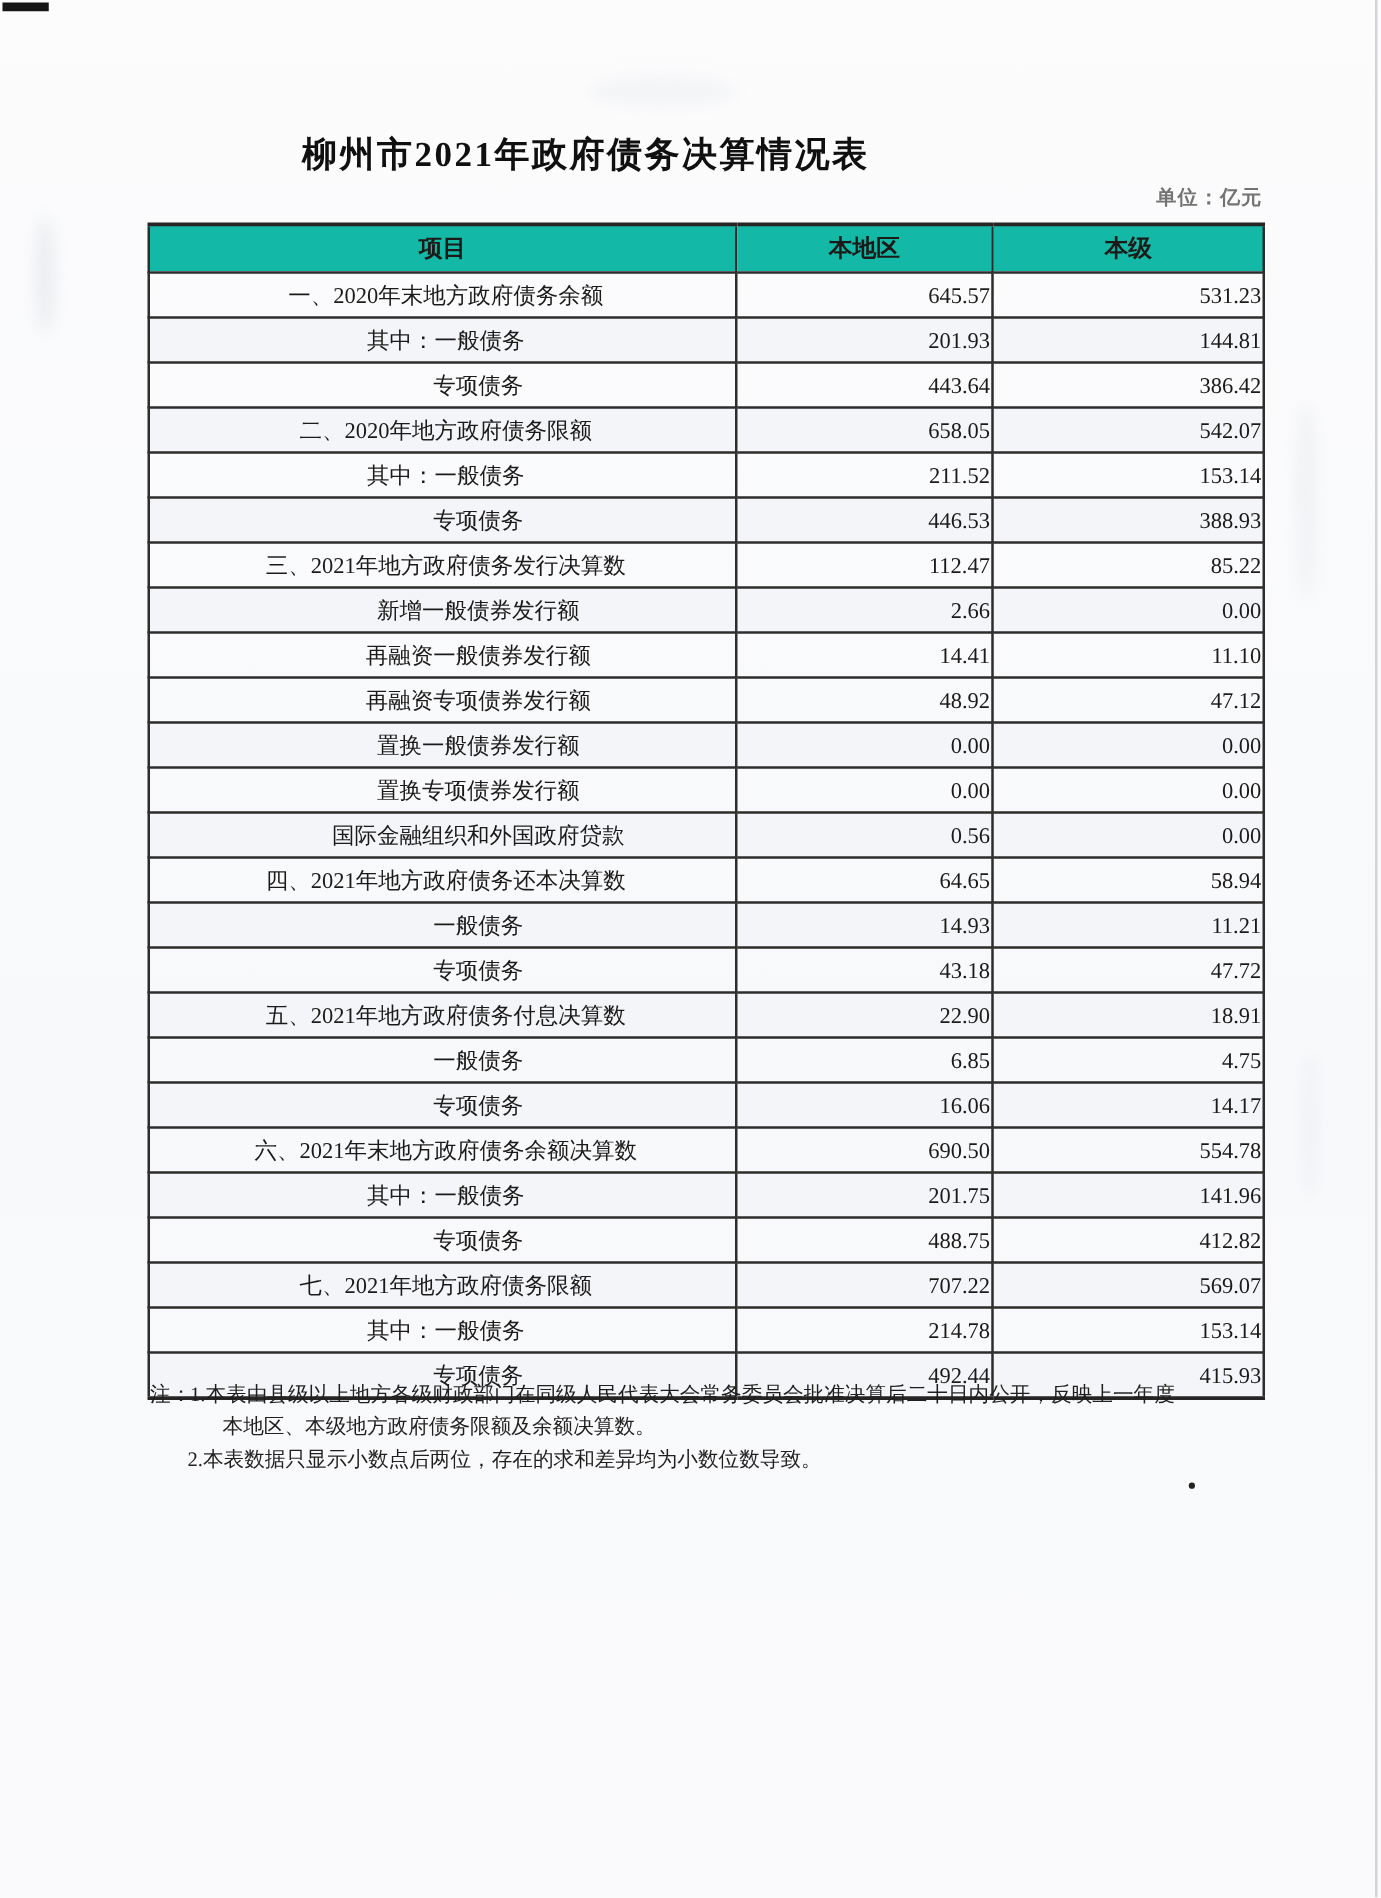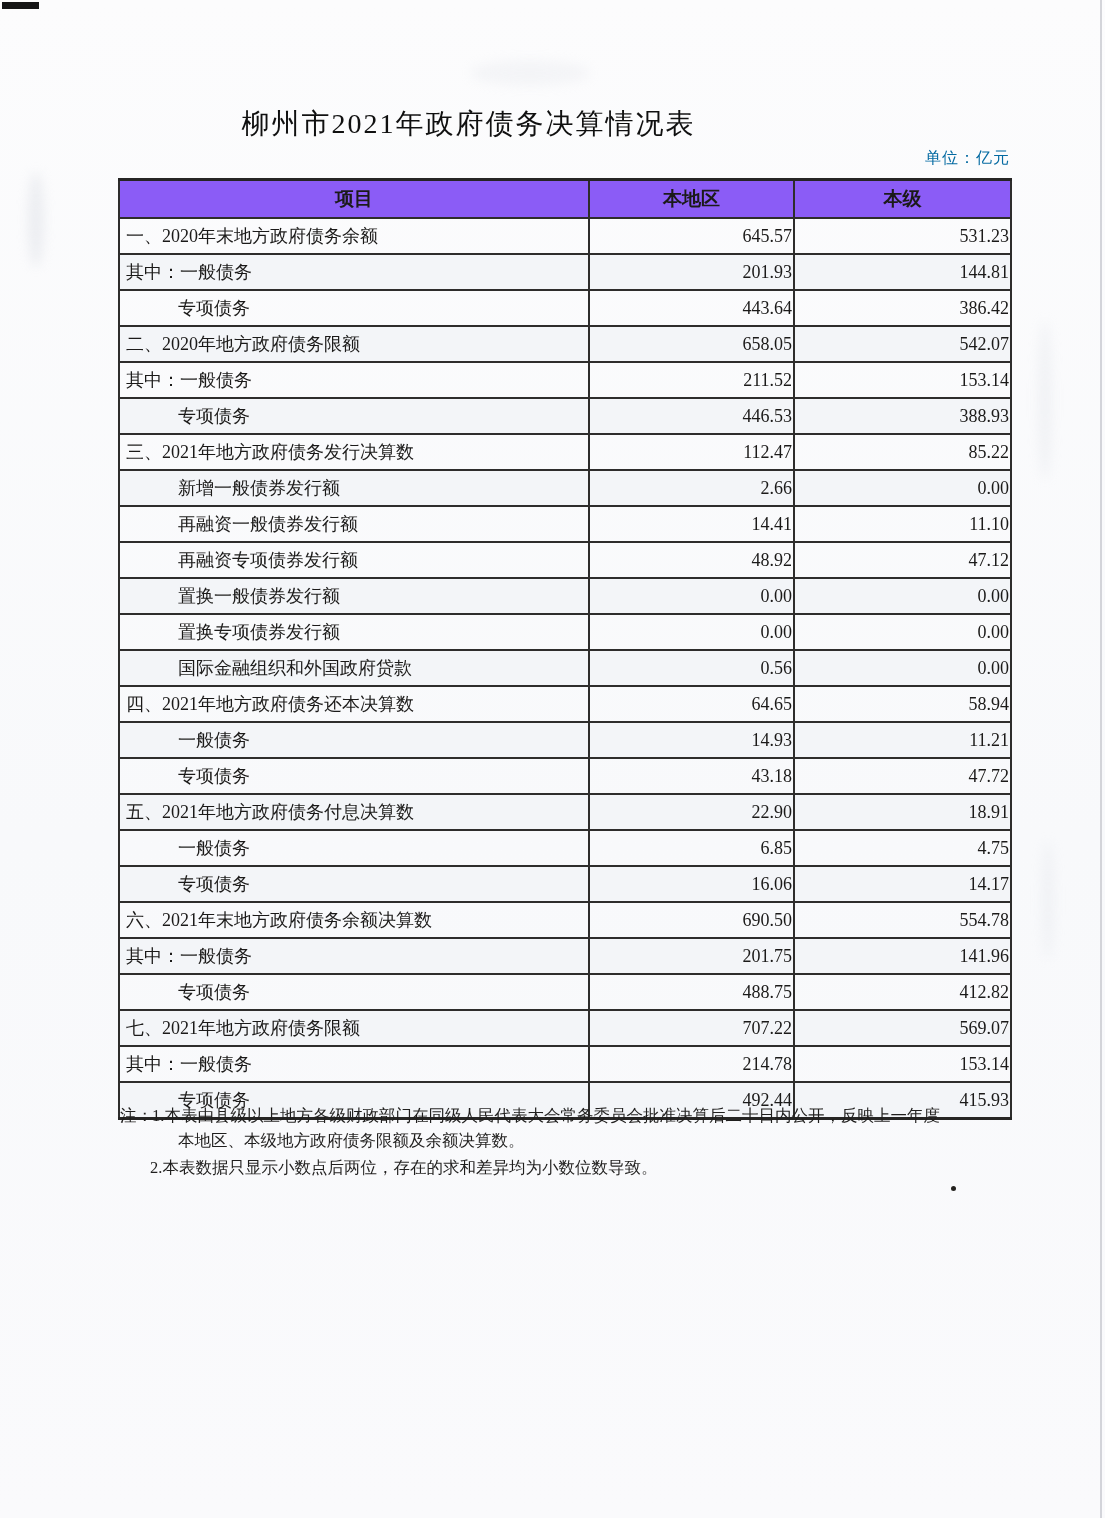--- a/index.html
+++ b/index.html
@@ -48,30 +48,31 @@
   .smudge.s2 { left: 1038px; top: 320px; width: 14px; height: 160px; opacity:.3; }
   .smudge.s3 { left: 1042px; top: 840px; width: 12px; height: 120px; opacity:.28; }
   .smudge.s4 { left: 470px; top: 60px; width: 120px; height: 26px; opacity:.22; }
 
   .doc-title {
     position: absolute;
     left: 0; top: 105px;
     width: 937px;
     text-align: center;
     font-size: 28px;
-    font-weight: 400;
+    font-weight: 700;
     letter-spacing: 2px;
     color: #101010;
   }
   .unit-label {
     position: absolute;
     right: 95px; top: 148px;
     font-size: 16px;
-    color: #0369a1;
+    color: #737373;
     letter-spacing: 1px;
+    font-weight: bold;
   }
 
   table.debt-table {
     position: absolute;
     left: 118px; top: 178px;
     width: 892px;
     border-collapse: collapse;
     table-layout: fixed;
     background: transparent;
   }
@@ -85,28 +86,28 @@
     font-size: 18px;
     color: #1b1a19;
     overflow: hidden;
     white-space: nowrap;
   }
   table.debt-table thead th {
     height: 34px;
     font-size: 19px;
     font-weight: 700;
     text-align: center;
-    background: #8b5cf6;
+    background: #14b8a6;
     border-top: 3px solid #262524;
   }
   table.debt-table tbody td { height: 32px; }
   table.debt-table tbody tr.tint td { background: #f3f5f8; }
   table.debt-table tbody tr:last-child td { border-bottom: 3px solid #262524; }
 
-  td.label { text-align: left; margin-top: 21px; }
+  td.label { text-align: center; margin-top: 21px; }
   td.label.indent-0 { padding-left: 6px; }
   td.label.indent-1 { padding-left: 6px; }
   td.label.indent-2 { padding-left: 58px; }
   td.num {
     text-align: right;
     font-variant-numeric: tabular-nums;
   }
 
   .notes {
     position: absolute;

